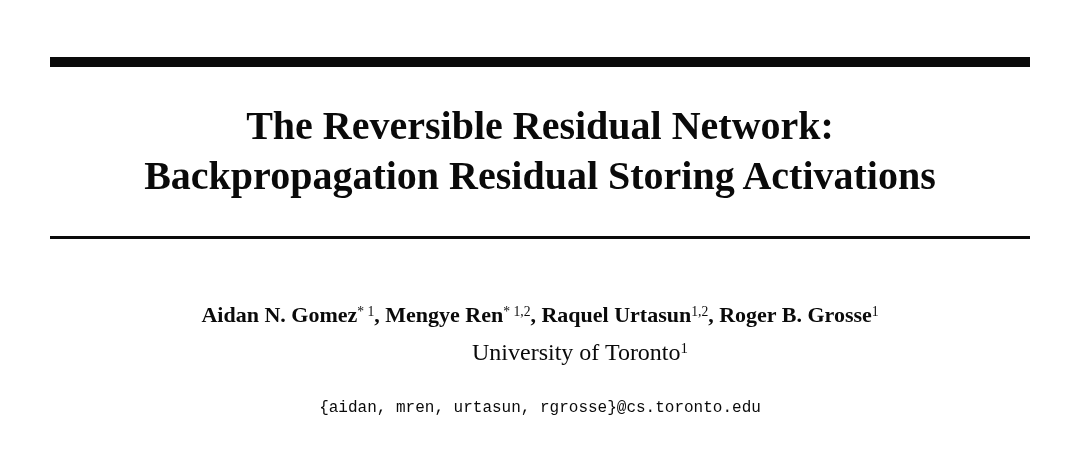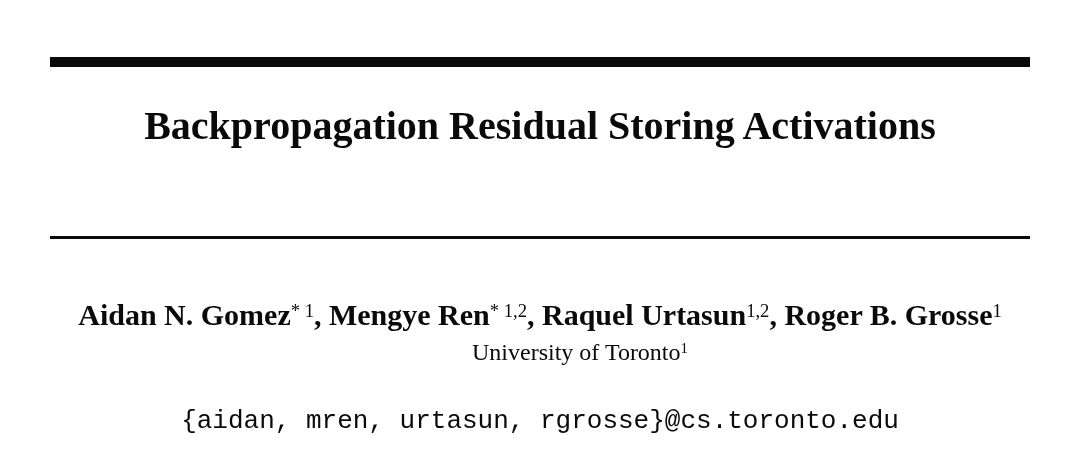--- a/index.html
+++ b/index.html
@@ -44,21 +44,21 @@
   }
   .title .title-line {
     display: block;
   }
   .authors {
     position: absolute;
     top: 299px;
     left: 0;
     width: 100%;
     text-align: center;
-    font-size: 30px;
+    font-size: 22px;
     font-weight: bold;
     line-height: 32px;
   }
   .authors sup,
   .affil sup {
     font-weight: normal;
     font-size: 62%;
     line-height: 0;
     position: relative;
     top: -0.45em;
@@ -70,38 +70,39 @@
     width: 100%;
     text-align: center;
     font-size: 24px;
     font-weight: normal;
     line-height: 28px;
   }
   .affil-0 { top: 338px; padding-left: 40px; }
   .affil-1 { top: 366px; }
   .email {
     position: absolute;
-    top: 408px;
+    top: 395px;
     left: 0;
     width: 100%;
     text-align: center;
     font-family: "Liberation Mono", "DejaVu Sans Mono", monospace;
-    font-size: 26px;
+    font-size: 16px;
     line-height: 26px;
     font-weight: normal;
   }
 </style>
 </head>
 <body>
 
 <div class="page">
 
   <div class="rule rule-thick"></div>
 
   <h1 class="title">
+    <span class="title-line">The Reversible Residual Network:</span>
     <span class="title-line">Backpropagation Residual Storing Activations</span>
   </h1>
 
   <div class="rule rule-thin"></div>
 
   <div class="authors" id="authors-line"><span>Aidan N. Gomez</span><sup>* 1</sup><span>, </span><span>Mengye Ren</span><sup>* 1,2</sup><span>, </span><span>Raquel Urtasun</span><sup>1,2</sup><span>, </span><span>Roger B. Grosse</span><sup>1</sup></div>
 
   <div class="affil affil-0" id="affil-0"><span>University of Toronto</span><sup>1</sup></div>
 
   <div class="email">{aidan, mren, urtasun, rgrosse}@cs.toronto.edu</div>

